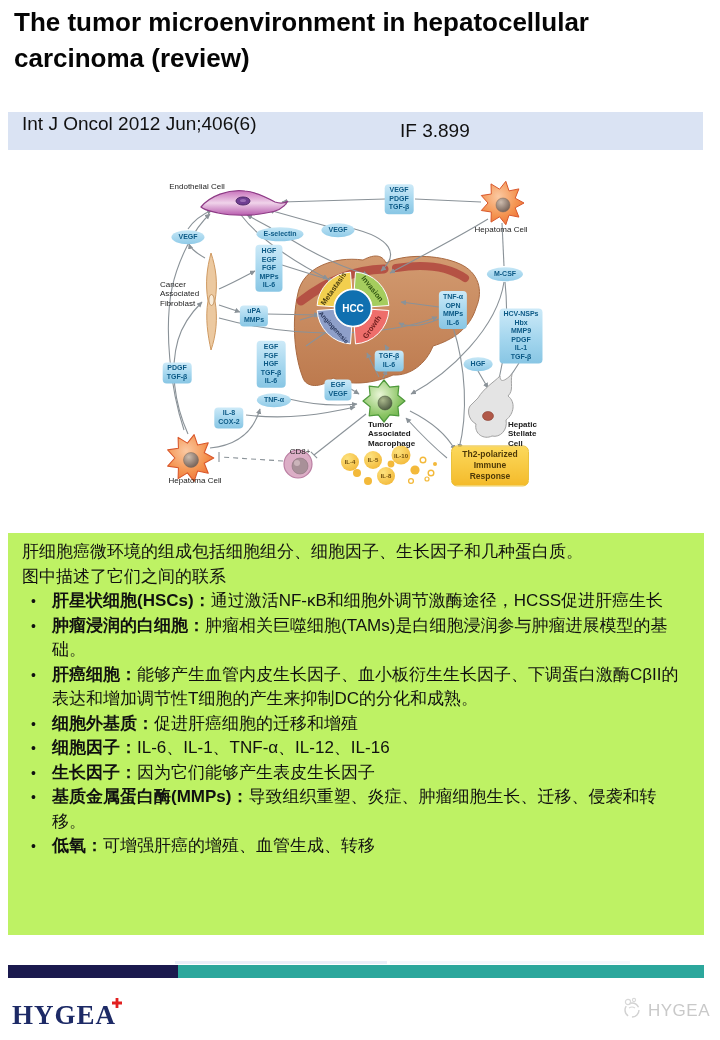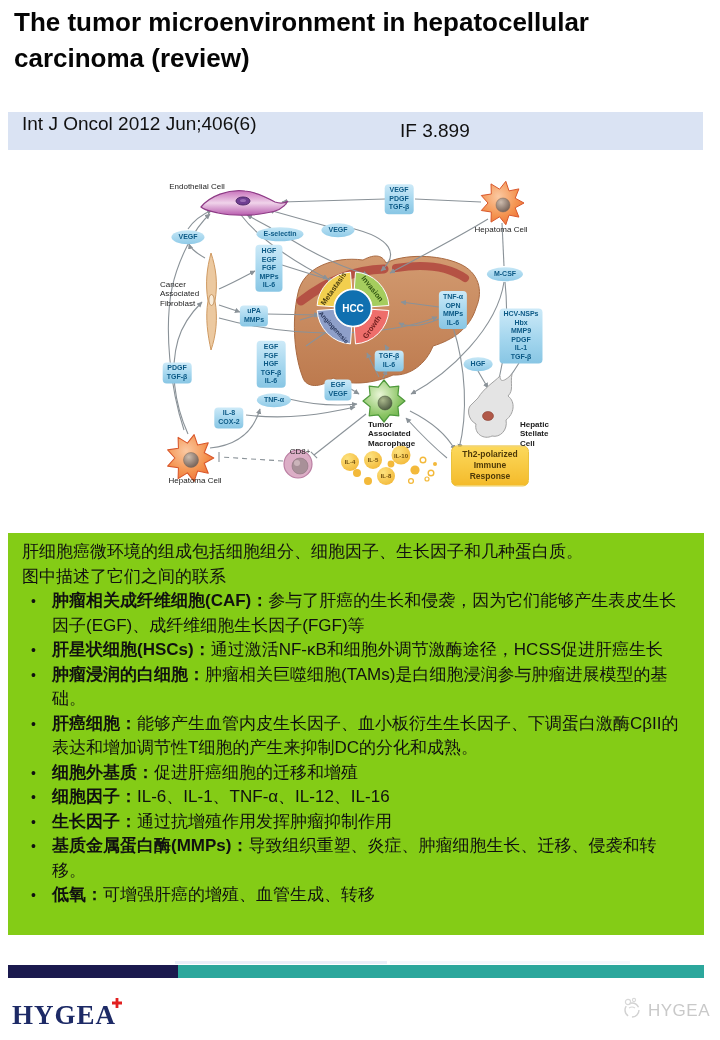--- a/index.html
+++ b/index.html
@@ -32,21 +32,21 @@
         color:#6d4c0d;font-weight:bold;font-size:6px;display:flex;align-items:center;
         justify-content:center;}
   .fth2{position:absolute;transform:translate(-50%,-50%);
         background:linear-gradient(180deg,#fcd95c,#f4bb2b);border:1px solid #eac23e;
         border-radius:6px;color:#4f3a08;font-weight:bold;font-size:8.5px;line-height:1.3;
         padding:3px 8px;text-align:center;white-space:pre-line;}
   .fcaption{left:12px;top:330px;width:400px;font-family:"Liberation Serif",serif;
         font-size:7px;color:#1a1a1a;}
 
   
-  .notes{left:8px;top:533px;width:696px;height:402px;background:#84cc16;box-sizing:border-box;
+  .notes{left:8px;top:533px;width:696px;height:402px;background:#bef264;box-sizing:border-box;
          padding:7px 14px;font-size:17px;line-height:24.5px;color:#101010;}
   .notes p{margin:0;}
   .notes ul{list-style:none;margin:0;padding:0;}
   .notes li{position:relative;padding-left:30px;}
   .notes li::before{content:"\2022";position:absolute;left:9px;top:0;font-size:14px;}
   .bhead{font-weight:bold;}
 
   
   .sliver1{left:175px;top:961px;width:212px;height:3px;background:#e9eef8;}
   .sliver2{left:390px;top:961px;width:240px;height:3px;background:#f4f7fc;}
@@ -272,37 +272,36 @@
   <div class="fcell c" style="left:49px;top:19px;">Endothelial Cell</div>
   <div class="fcell" style="left:12px;top:112px;">Cancer
 Associated
 Fibroblast</div>
   <div class="fcell c" style="left:353px;top:62px;">Hepatoma Cell</div>
   <div class="fcell c" style="left:47px;top:313px;">Hepatoma Cell</div>
   <div class="fcell" style="left:220px;top:252px;font-weight:bold;">Tumor
 Associated
 Macrophage</div>
   <div class="fcell c" style="left:128px;top:284px;font-weight:normal;margin-left:24px;">CD8+</div>
-  <div class="fcell" style="left:360px;top:252px;font-weight:bold;margin-left:12px;">Hepatic
+  <div class="fcell" style="left:360px;top:252px;font-weight:bold;">Hepatic
 Stellate
 Cell</div>
 
 </div>
 
 <div class="abs notes">
   <p>肝细胞癌微环境的组成包括细胞组分、细胞因子、生长因子和几种蛋白质。</p>
   <p>图中描述了它们之间的联系</p>
   <ul>
-    <li><span class="bhead">肿瘤相关成纤维细胞(CAF)：</span><span>参与了肝癌的生长和侵袭，因为它们能够产生表皮生长因子(EGF)、成纤维细胞生长因子(FGF)等</span></li>
     <li><span class="bhead">肝星状细胞(HSCs)：</span><span>通过激活NF-κB和细胞外调节激酶途径，HCSS促进肝癌生长</span></li>
     <li><span class="bhead">肿瘤浸润的白细胞：</span><span>肿瘤相关巨噬细胞(TAMs)是白细胞浸润参与肿瘤进展模型的基础。</span></li>
     <li><span class="bhead">肝癌细胞：</span><span>能够产生血管内皮生长因子、血小板衍生生长因子、下调蛋白激酶CβII的表达和增加调节性T细胞的产生来抑制DC的分化和成熟。</span></li>
     <li><span class="bhead">细胞外基质：</span><span>促进肝癌细胞的迁移和增殖</span></li>
     <li><span class="bhead">细胞因子：</span><span>IL-6、IL-1、TNF-α、IL-12、IL-16</span></li>
-    <li><span class="bhead">生长因子：</span><span>通过抗增殖作用发挥肿瘤抑制作用</span></li>
+    <li><span class="bhead">生长因子：</span><span>因为它们能够产生表皮生长因子</span></li>
     <li><span class="bhead">基质金属蛋白酶(MMPs)：</span><span>导致组织重塑、炎症、肿瘤细胞生长、迁移、侵袭和转移。</span></li>
     <li><span class="bhead">低氧：</span><span>可增强肝癌的增殖、血管生成、转移</span></li>
   </ul>
 </div>
 
 <div class="abs sliver1"></div>
 <div class="abs sliver2"></div>
 <div class="abs bar-navy" style="background:#1b1a4e;"></div>
 <div class="abs bar-teal" style="background:#2ca79c;"></div>
 

